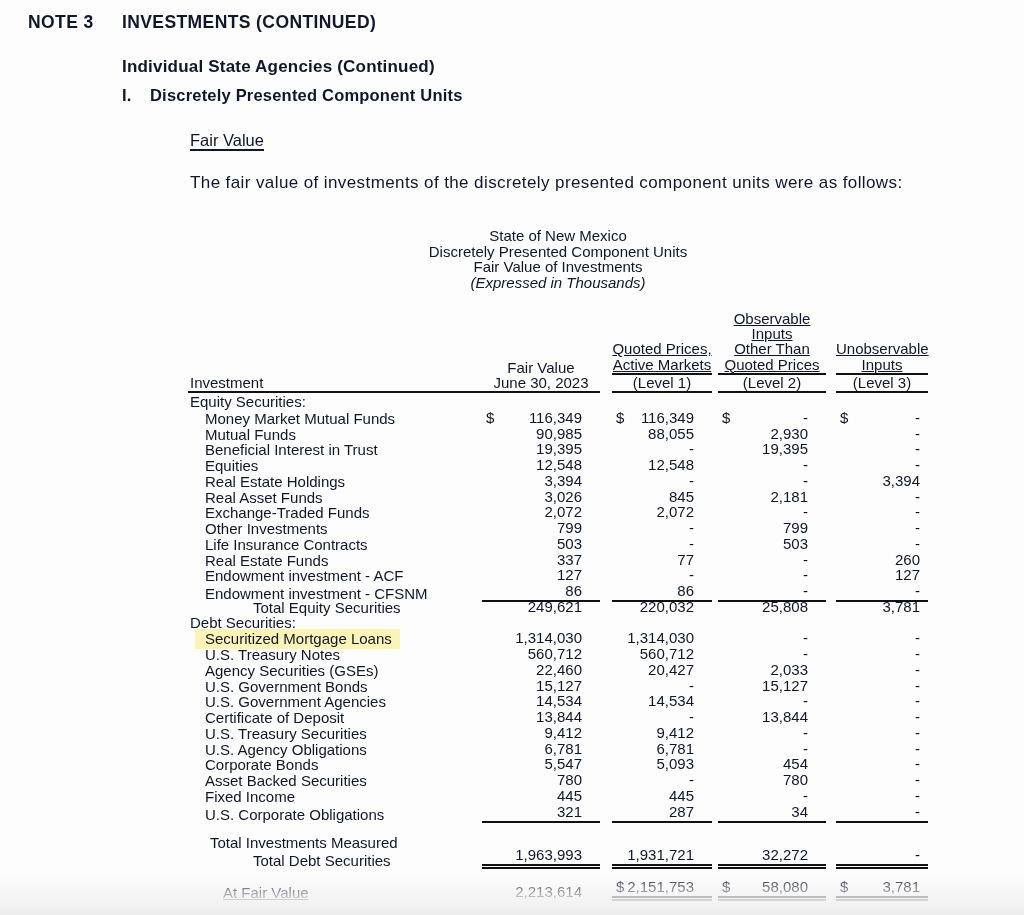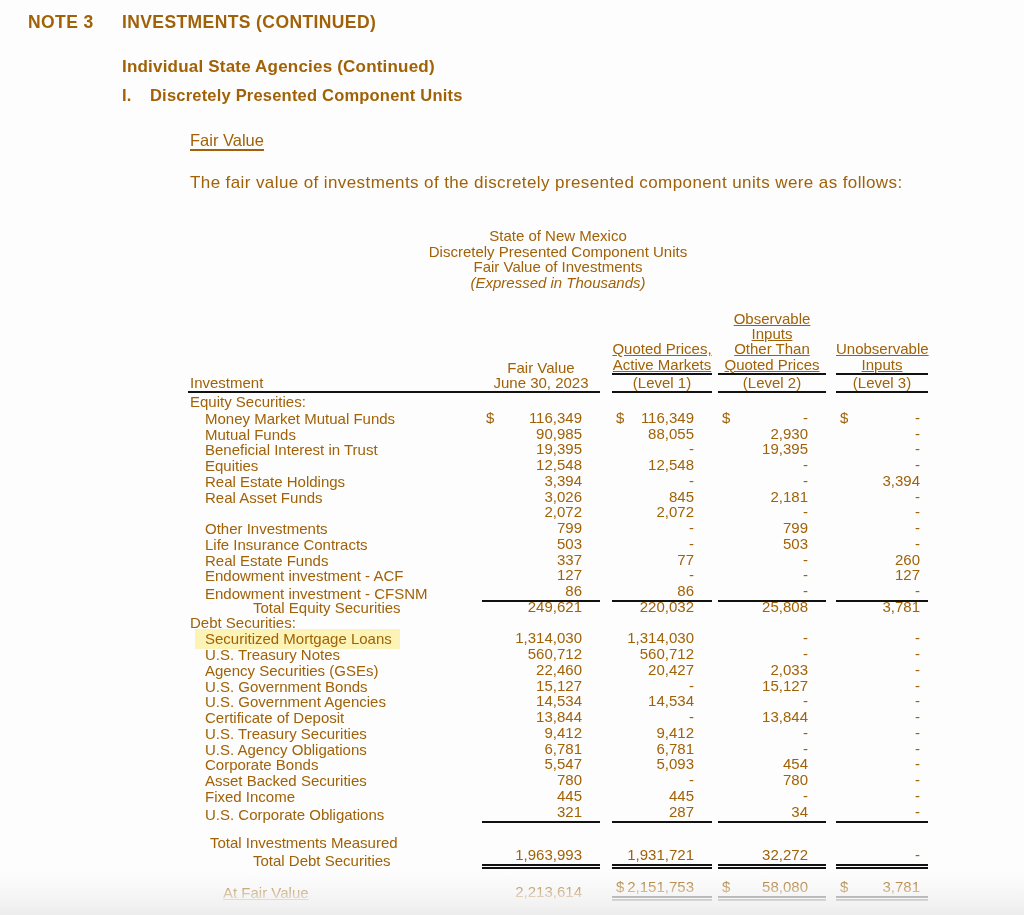--- a/index.html
+++ b/index.html
@@ -1,18 +1,18 @@
 <!DOCTYPE html>
 <html><head>
 <meta charset="utf-8">
 <style>
   html,body { margin:0; padding:0; background:#ffffff; }
   .page {
     position:relative; width:1024px; height:915px; overflow:hidden;
-    background:#fdfdfd; color:#a16207;
+    background:#fdfdfd; color:#0f172a;
     font-family:"Liberation Sans","DejaVu Sans",sans-serif;
   }
   
   .note-row { position:absolute; left:28px; top:12px; display:flex; font-weight:bold; font-size:17.5px; letter-spacing:.4px; }
   .note-row .note-label { width:94px; }
   .h-section { position:absolute; left:122px; top:57px; font-weight:bold; font-size:17px; letter-spacing:.2px;
                text-decoration-thickness:2px; text-underline-offset:3px; }
   .h-sub { position:absolute; left:122px; top:86px; display:flex; font-weight:bold; font-size:16.5px; letter-spacing:.2px; }
   .h-sub .roman { width:28px; }
   .h-fv { position:absolute; left:190px; top:131px; font-size:16.5px;
@@ -222,20 +222,21 @@
           <div class="num n3">
             <span></span>
             <span>2,181</span>
           </div>
           <div class="num n4">
             <span></span>
             <span>-</span>
           </div>
         </div>
         <div class="trow ind1">
+          <div class="lbl">Exchange-Traded Funds</div>
           <div class="num n1">
             <span></span>
             <span>2,072</span>
           </div>
           <div class="num n2">
             <span></span>
             <span>2,072</span>
           </div>
           <div class="num n3">
             <span></span>

